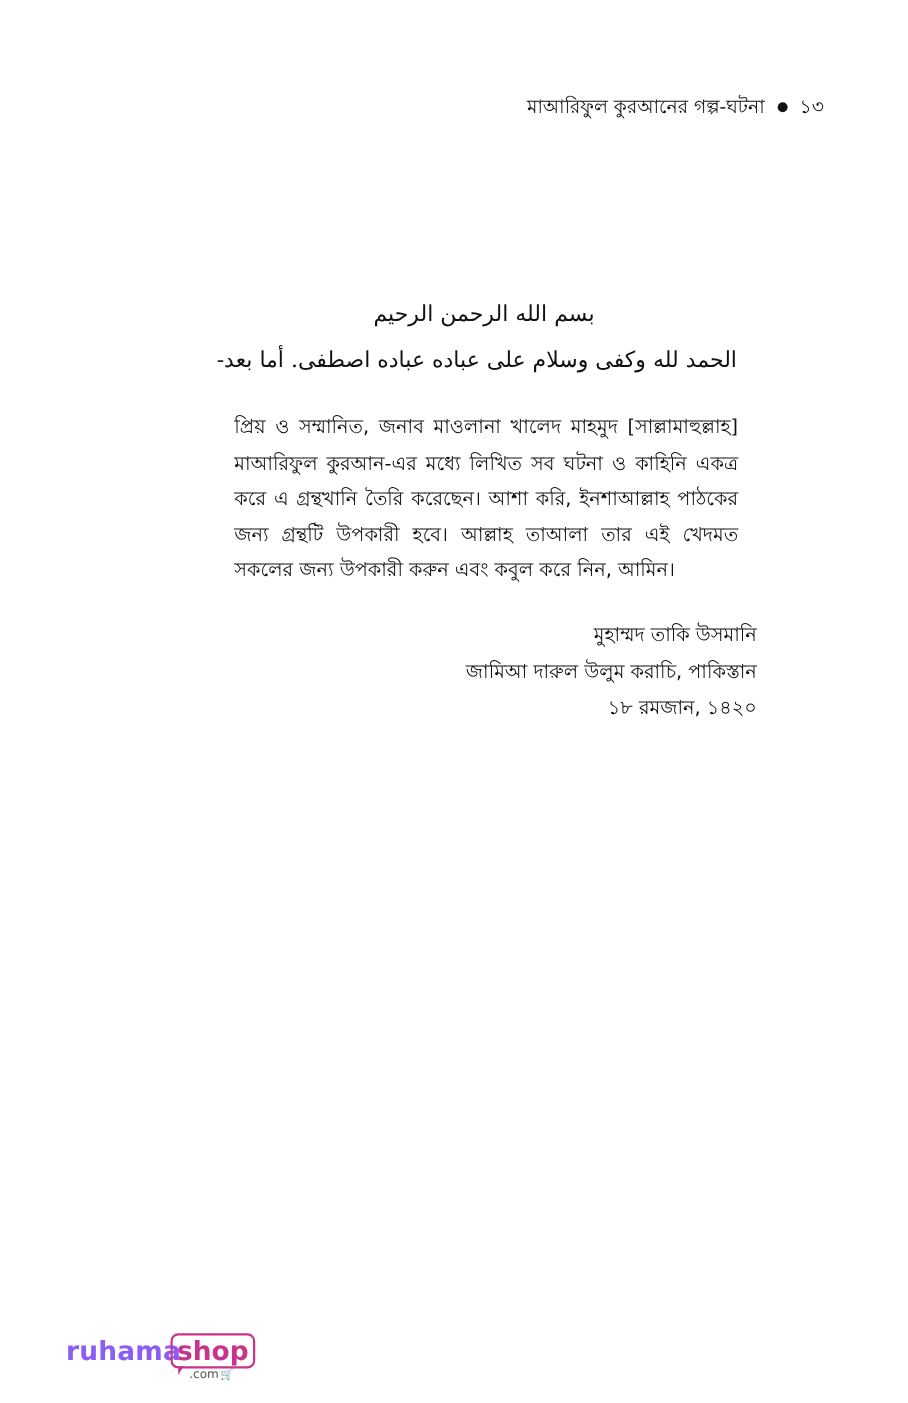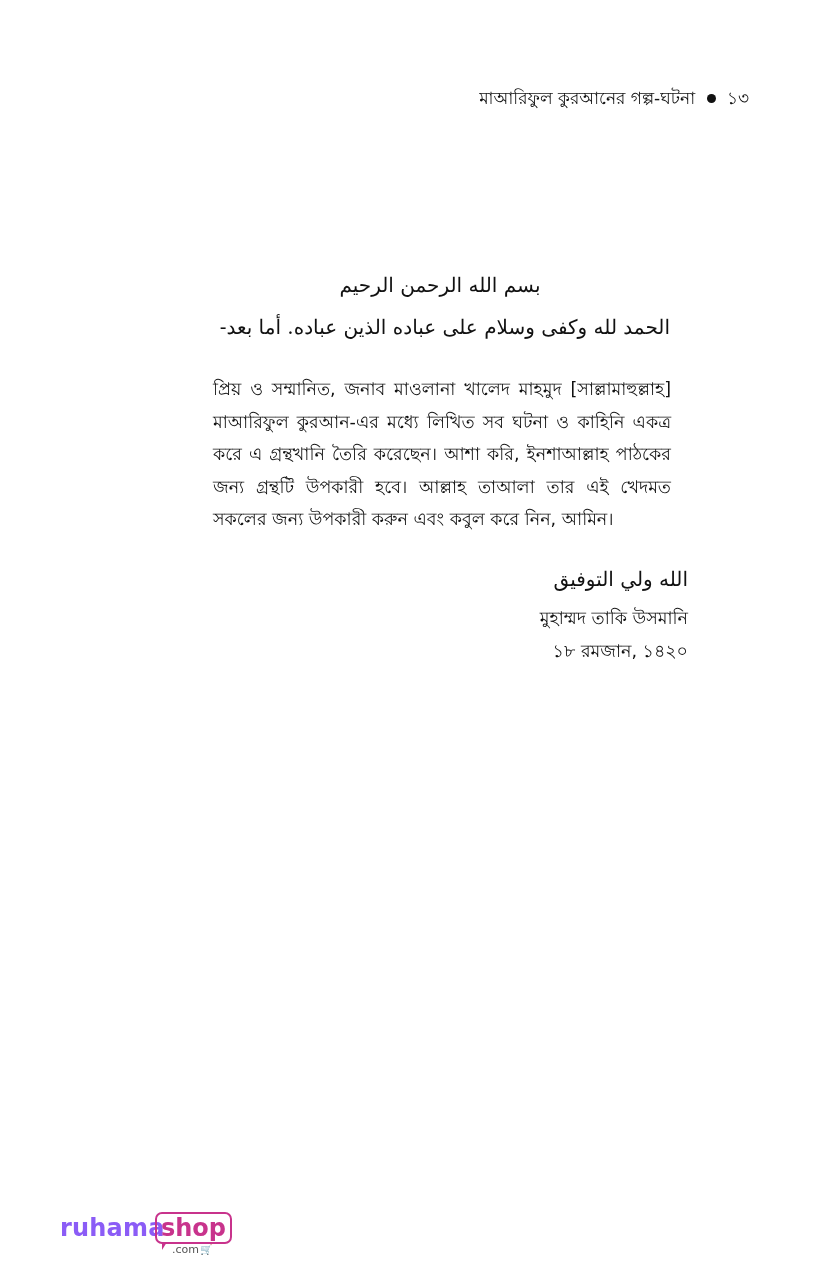--- a/index.html
+++ b/index.html
@@ -159,29 +159,29 @@
 <div class="running-header">
   <span>মাআরিফুল কুরআনের গল্প-ঘটনা</span>
   <span class="bullet"></span>
   <span>১৩</span>
 </div>
 
 <div class="title-block">
 </div>
 
 <div class="basmala arabic">بسم الله الرحمن الرحيم</div>
-<div class="hamdala arabic">الحمد لله وكفى وسلام على عباده الذين عباده. أما بعد-</div>
+<div class="hamdala arabic">الحمد لله وكفى وسلام على عباده عباده اصطفى. أما بعد-</div>
 
 <div class="body-text">
   <p>প্রিয় ও সম্মানিত, জনাব মাওলানা খালেদ মাহমুদ [সাল্লামাহুল্লাহ] মাআরিফুল কুরআন-এর মধ্যে লিখিত সব ঘটনা ও কাহিনি একত্র করে এ গ্রন্থখানি তৈরি করেছেন। আশা করি, ইনশাআল্লাহ পাঠকের জন্য গ্রন্থটি উপকারী হবে। আল্লাহ তাআলা তার এই খেদমত সকলের জন্য উপকারী করুন এবং কবুল করে নিন, আমিন।</p>
 </div>
 
 <div class="signature">
-  <div class="sig-ar arabic">الله ولي التوفيق</div>
   <div class="sig-line">মুহাম্মদ তাকি উসমানি</div>
+  <div class="sig-line">জামিআ দারুল উলুম করাচি, পাকিস্তান</div>
   <div class="sig-line">১৮ রমজান, ১৪২০</div>
 </div>
 
 <div class="logo">
   <span class="ruhama">ruhama</span>
   <span class="shop-box">shop</span>
   <span class="shop-tail"></span>
   <span class="dotcom"><span>.com</span><span class="cart">🛒</span></span>
 </div>
 

